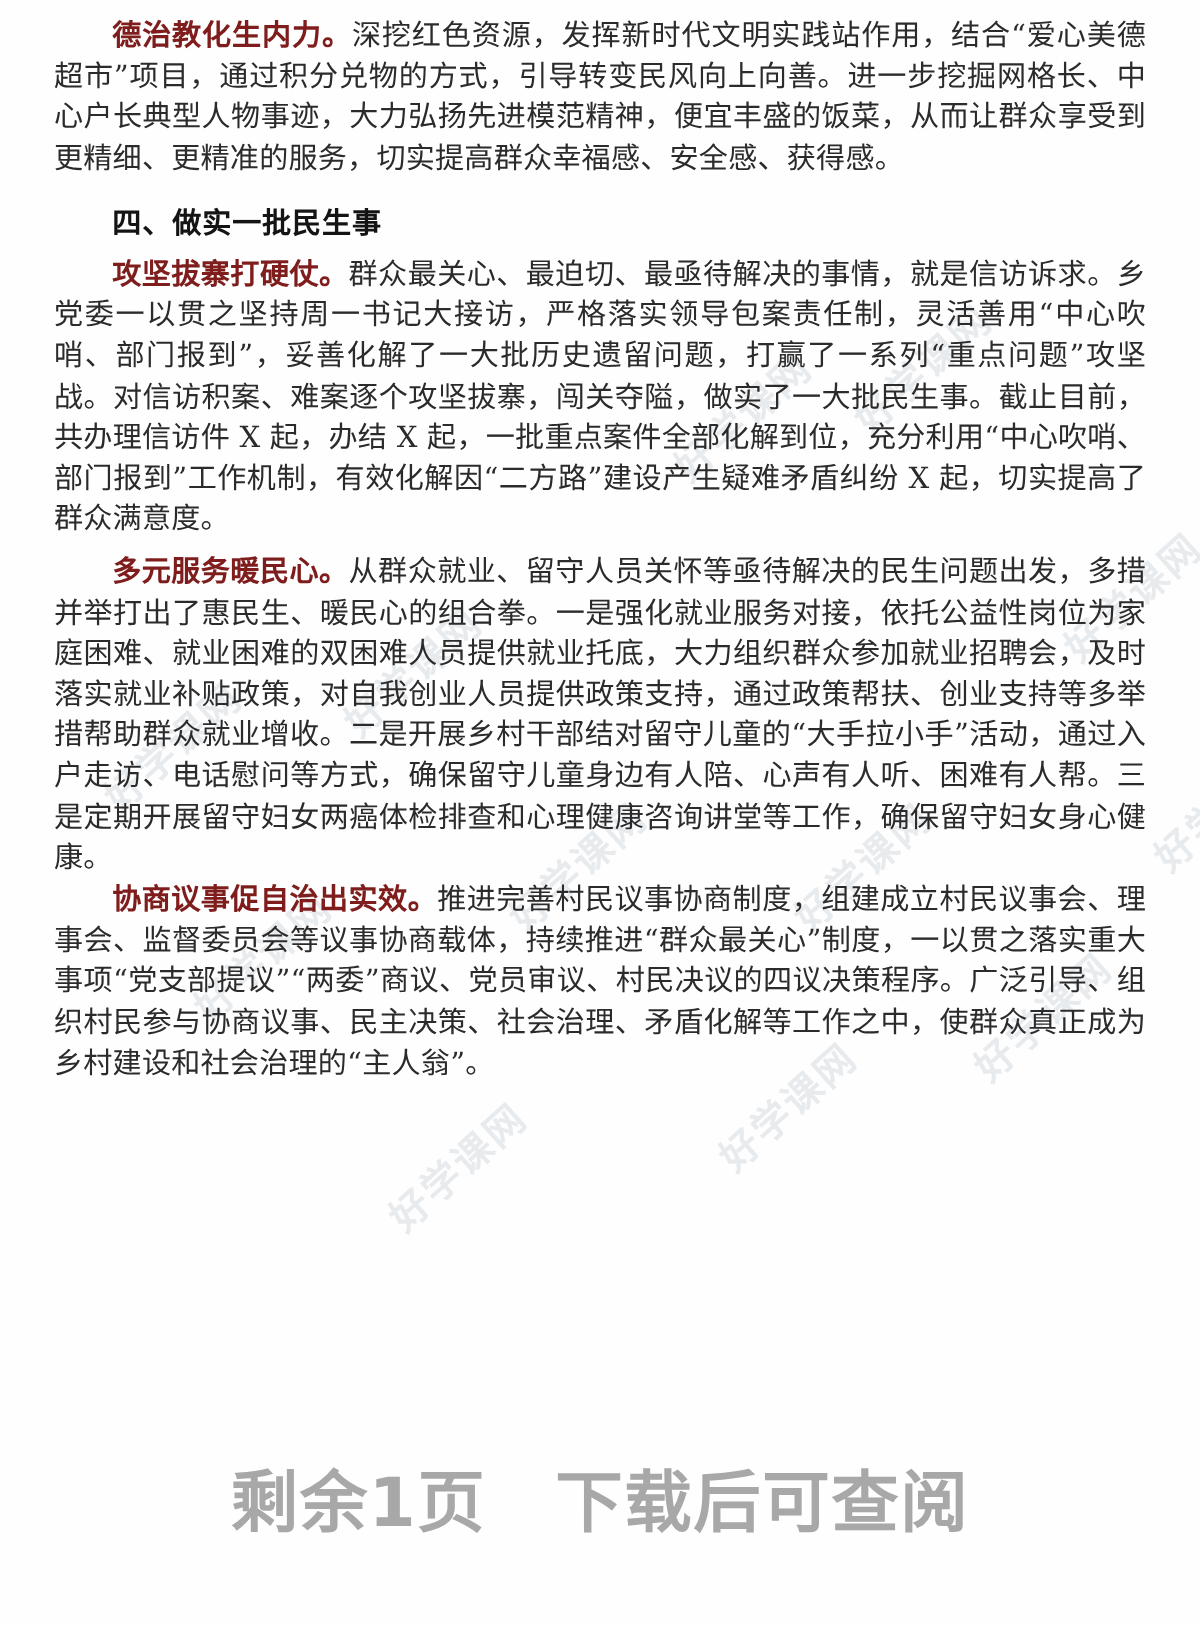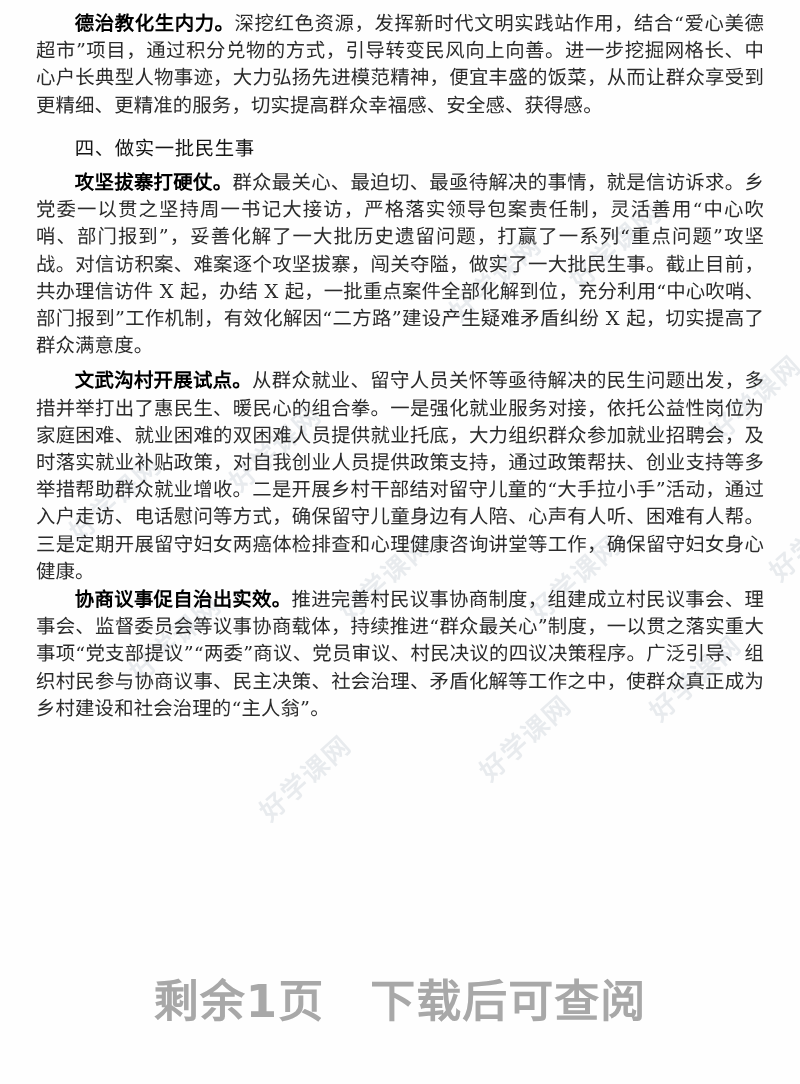--- a/index.html
+++ b/index.html
@@ -60,28 +60,28 @@
     line-height: 27.2px;
     color: #2b2b2b;
     text-align: justify;
     text-justify: inter-ideograph;
     text-indent: 2em;
     letter-spacing: 0.15px;
     font-family: "DejaVu Serif", "Liberation Serif", serif;
   }
   .para .lead {
     font-weight: 700;
-    color: #000000;
+    color: #7f1d1d;
   }
 
   .section-heading {
     margin: 16px 0 7px 0;
     font-size: 19.4px;
     line-height: 27.2px;
-    font-weight: 400;
+    font-weight: 700;
     color: #141414;
     text-indent: 2em;
     letter-spacing: 0.6px;
     font-family: "DejaVu Serif", "Liberation Serif", serif;
   }
 
   .gap-before { margin-top: 8px; }
 
   
   #paywall-notice {
@@ -123,21 +123,21 @@
 
   <div id="doc-body">
 
     <p class="para"><span class="lead">德治教化生内力。</span><span>深挖红色资源，发挥新时代文明实践站作用，结合“爱心美德超市”项目，通过积分兑物的方式，引导转变民风向上向善。进一步挖掘网格长、中心户长典型人物事迹，大力弘扬先进模范精神，便宜丰盛的饭菜，从而让群众享受到更精细、更精准的服务，切实提高群众幸福感、安全感、获得感。</span></p>
 
 
     <h2 class="section-heading">四、做实一批民生事</h2>
 
     <p class="para"><span class="lead">攻坚拔寨打硬仗。</span><span>群众最关心、最迫切、最亟待解决的事情，就是信访诉求。乡党委一以贯之坚持周一书记大接访，严格落实领导包案责任制，灵活善用“中心吹哨、部门报到”，妥善化解了一大批历史遗留问题，打赢了一系列“重点问题”攻坚战。对信访积案、难案逐个攻坚拔寨，闯关夺隘，做实了一大批民生事。截止目前，共办理信访件 X 起，办结 X 起，一批重点案件全部化解到位，充分利用“中心吹哨、部门报到”工作机制，有效化解因“二方路”建设产生疑难矛盾纠纷 X 起，切实提高了群众满意度。</span></p>
 
-    <p class="para gap-before"><span class="lead">文武沟村开展试点。</span><span>从群众就业、留守人员关怀等亟待解决的民生问题出发，多措并举打出了惠民生、暖民心的组合拳。一是强化就业服务对接，依托公益性岗位为家庭困难、就业困难的双困难人员提供就业托底，大力组织群众参加就业招聘会，及时落实就业补贴政策，对自我创业人员提供政策支持，通过政策帮扶、创业支持等多举措帮助群众就业增收。二是开展乡村干部结对留守儿童的“大手拉小手”活动，通过入户走访、电话慰问等方式，确保留守儿童身边有人陪、心声有人听、困难有人帮。三是定期开展留守妇女两癌体检排查和心理健康咨询讲堂等工作，确保留守妇女身心健康。</span></p>
+    <p class="para gap-before"><span class="lead">多元服务暖民心。</span><span>从群众就业、留守人员关怀等亟待解决的民生问题出发，多措并举打出了惠民生、暖民心的组合拳。一是强化就业服务对接，依托公益性岗位为家庭困难、就业困难的双困难人员提供就业托底，大力组织群众参加就业招聘会，及时落实就业补贴政策，对自我创业人员提供政策支持，通过政策帮扶、创业支持等多举措帮助群众就业增收。二是开展乡村干部结对留守儿童的“大手拉小手”活动，通过入户走访、电话慰问等方式，确保留守儿童身边有人陪、心声有人听、困难有人帮。三是定期开展留守妇女两癌体检排查和心理健康咨询讲堂等工作，确保留守妇女身心健康。</span></p>
 
 
 
     <p class="para"><span class="lead">协商议事促自治出实效。</span><span>推进完善村民议事协商制度，组建成立村民议事会、理事会、监督委员会等议事协商载体，持续推进“群众最关心”制度，一以贯之落实重大事项“党支部提议”“两委”商议、党员审议、村民决议的四议决策程序。广泛引导、组织村民参与协商议事、民主决策、社会治理、矛盾化解等工作之中，使群众真正成为乡村建设和社会治理的“主人翁”。</span></p>
 
   </div>
 
   <div id="paywall-notice">剩余1页　下载后可查阅</div>
 
 </div>

